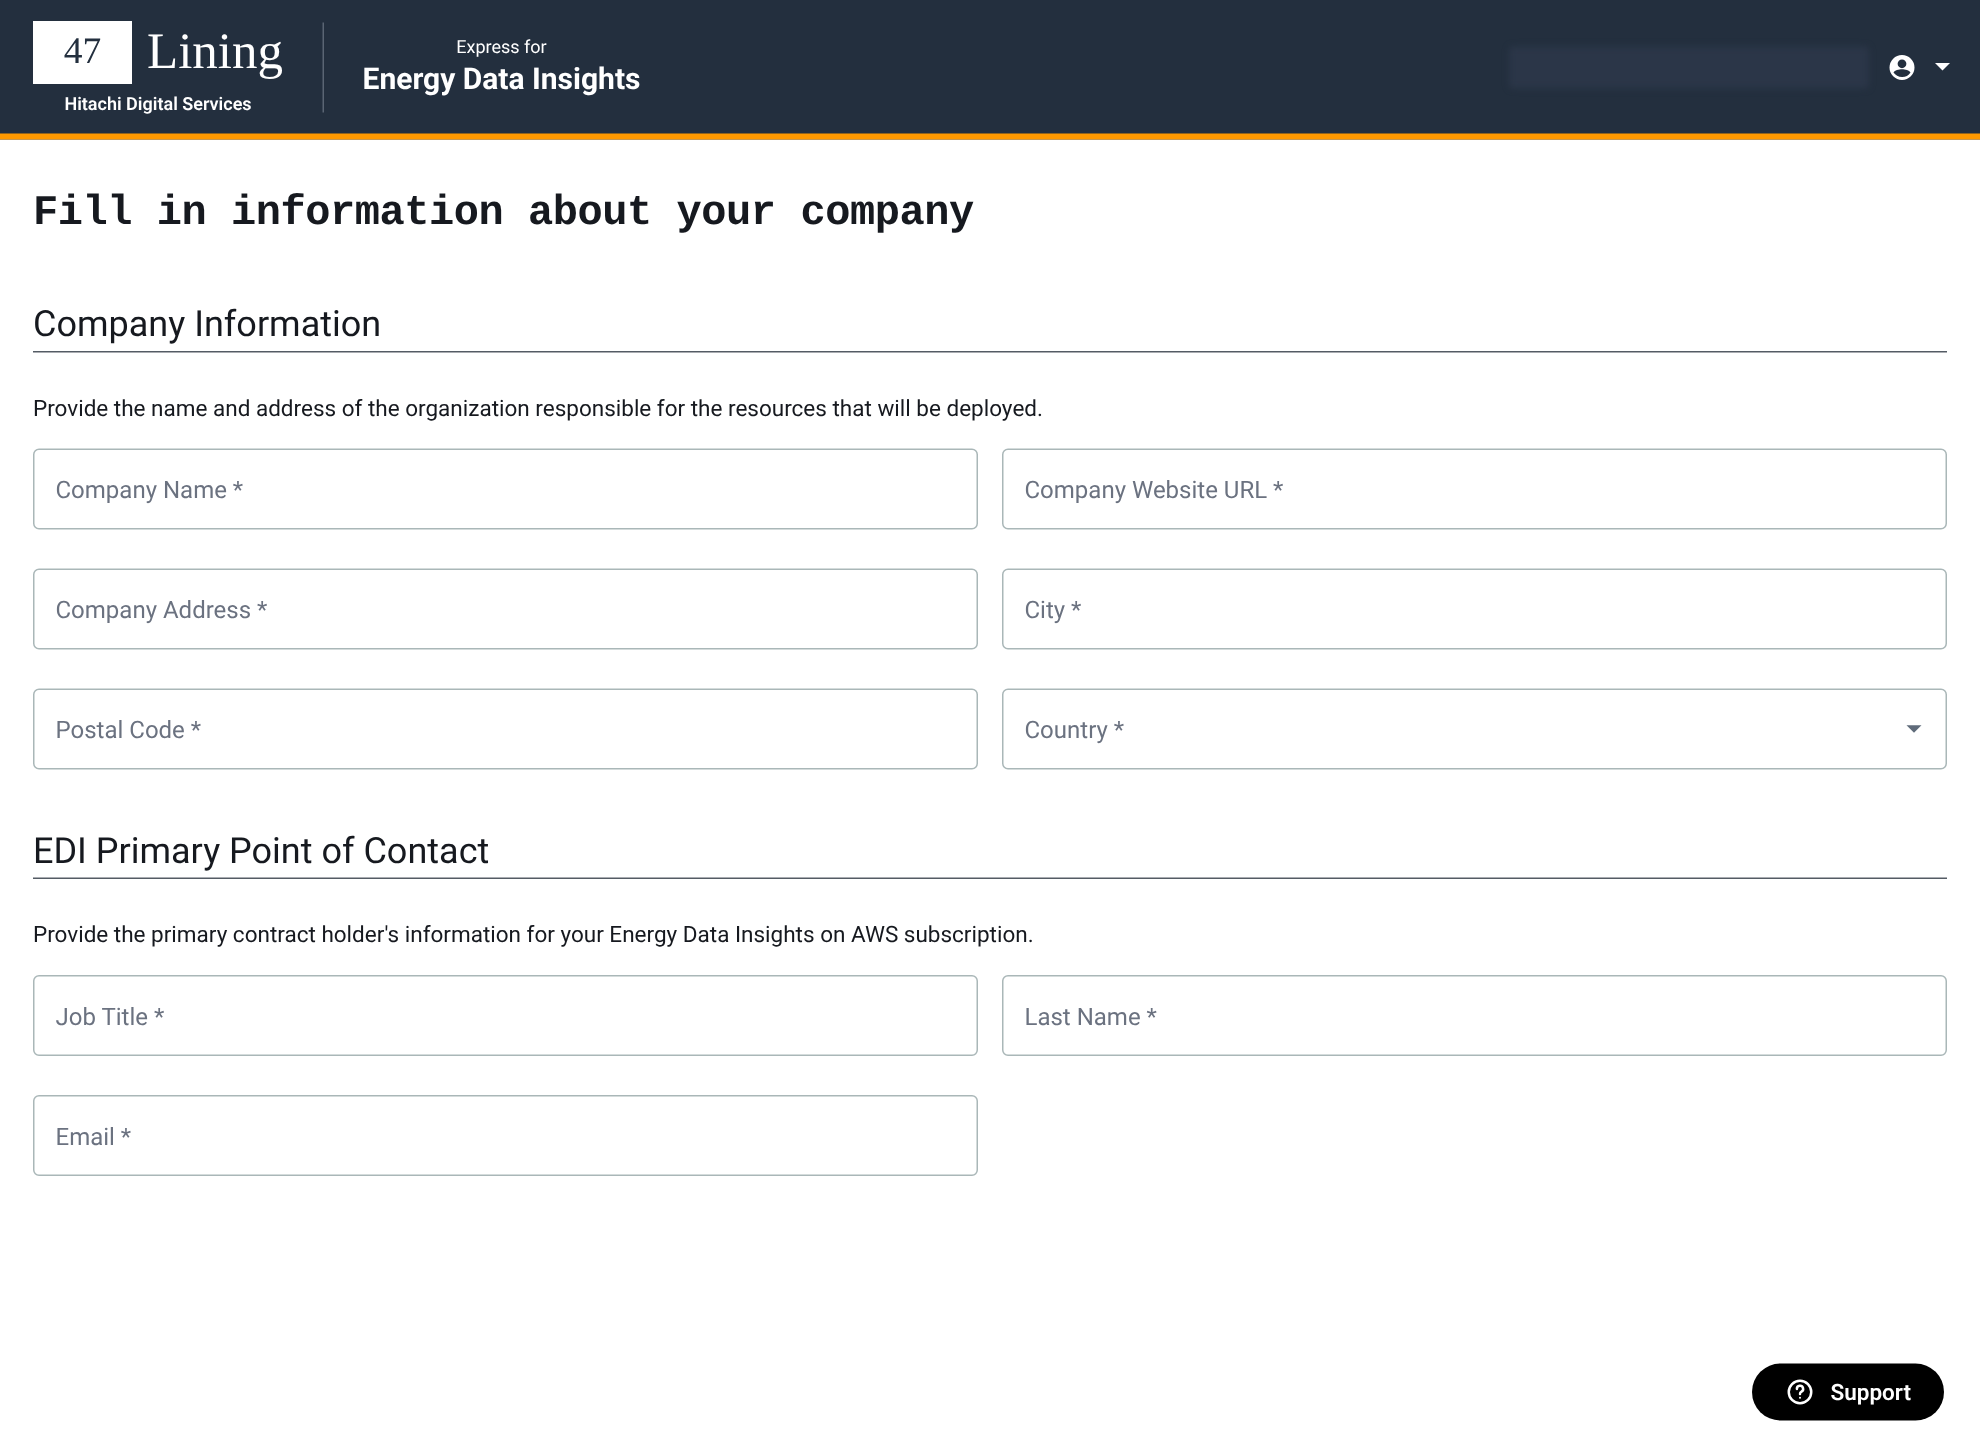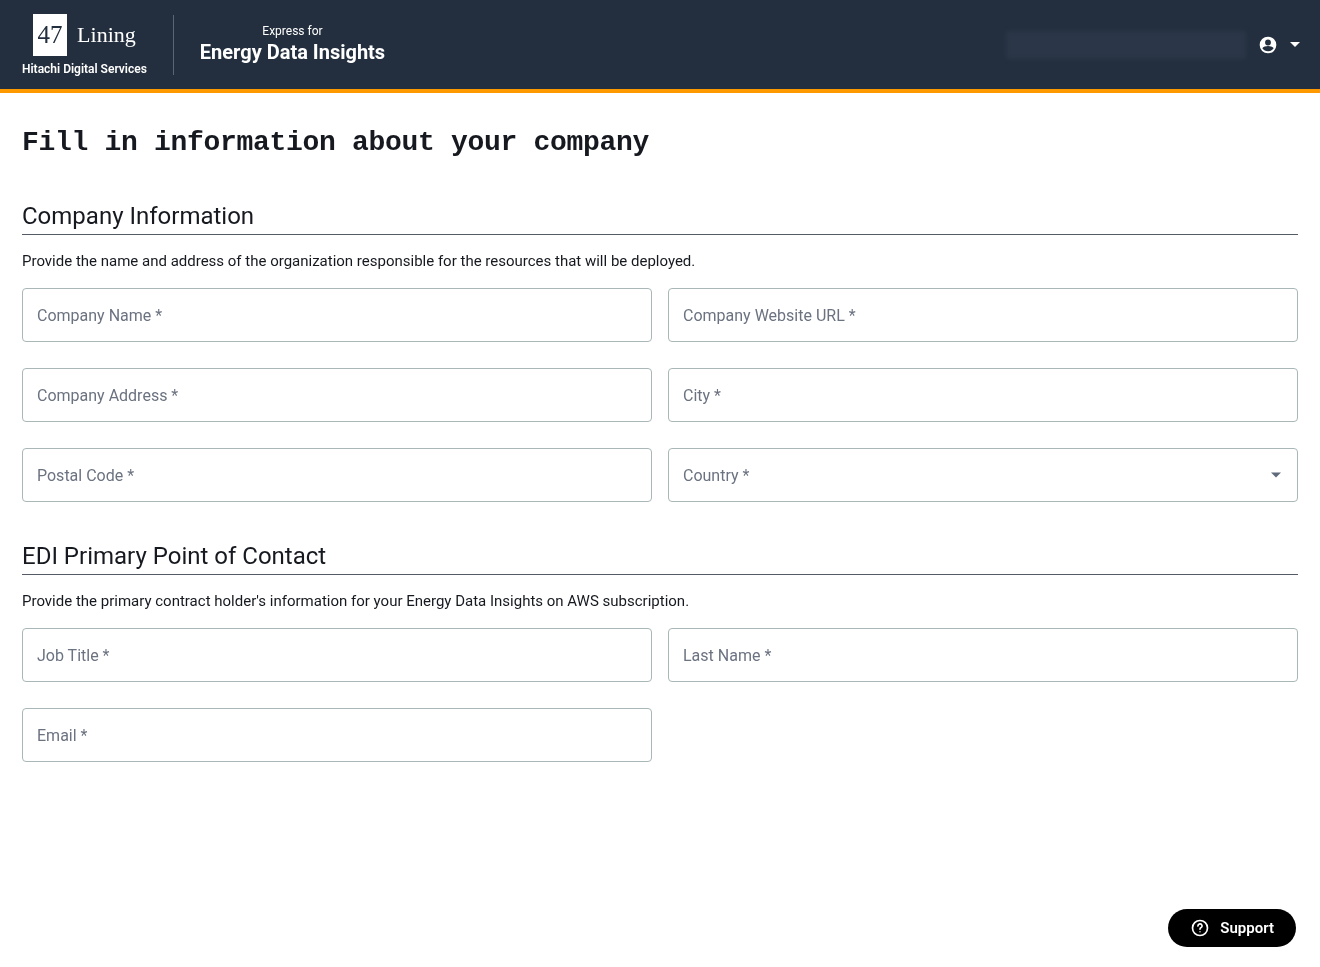--- a/index.html
+++ b/index.html
@@ -32,34 +32,34 @@
     display: flex;
     flex-direction: column;
     align-items: center;
   }
   .logo-row {
     display: flex;
     align-items: center;
     gap: 10px;
   }
   .logo-sq {
-    width: 34px;
+    width: 66px;
     height: 42px;
     background: #ffffff;
     color: #232f3e;
     display: flex;
     align-items: center;
     justify-content: center;
     font-size: 25px;
     font-weight: 400;
     font-family: Georgia, serif;
   }
   .logo-text {
     color: #ffffff;
-    font-size: 22px;
+    font-size: 34px;
     font-weight: 400;
     font-family: Georgia, "Times New Roman", serif;
   }
   .logo-sub {
     color: #ffffff;
     font-size: 12px;
     font-weight: 600;
     margin-top: 6px;
   }
   .divider {
@@ -108,21 +108,21 @@
     font-weight: 700;
     margin-bottom: 44px;
     letter-spacing: -0.3px;
     font-family: Liberation Mono, monospace;
   }
   h2.section-title {
     font-size: 24px;
     font-weight: 400;
     border-bottom: 1px solid #545b64;
     padding-bottom: 4px;
-    margin-bottom: 17px;
+    margin-bottom: 28px;
   }
   .section-desc {
     font-size: 15px;
     color: #16191f;
     margin-bottom: 18px;
   }
 
   .form-grid {
     display: grid;
     grid-template-columns: 1fr 1fr;

